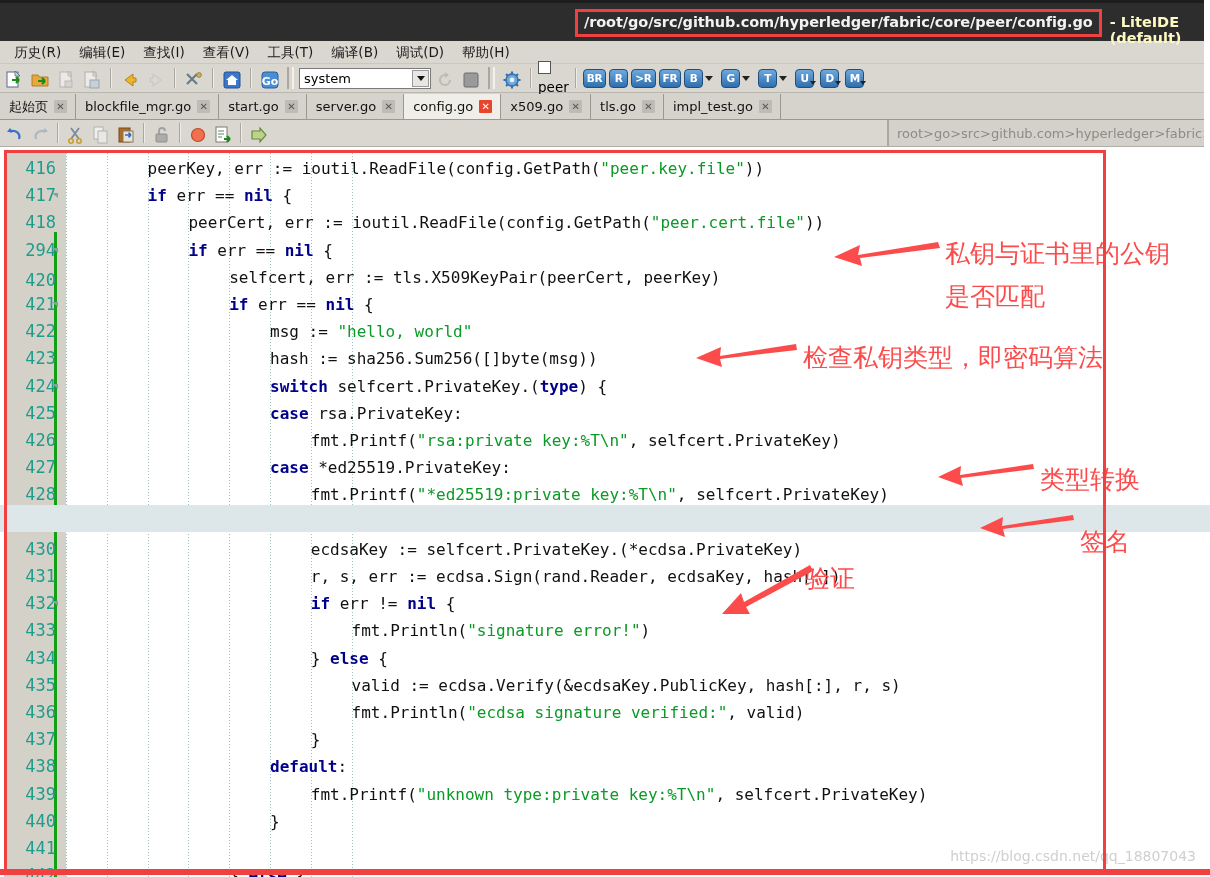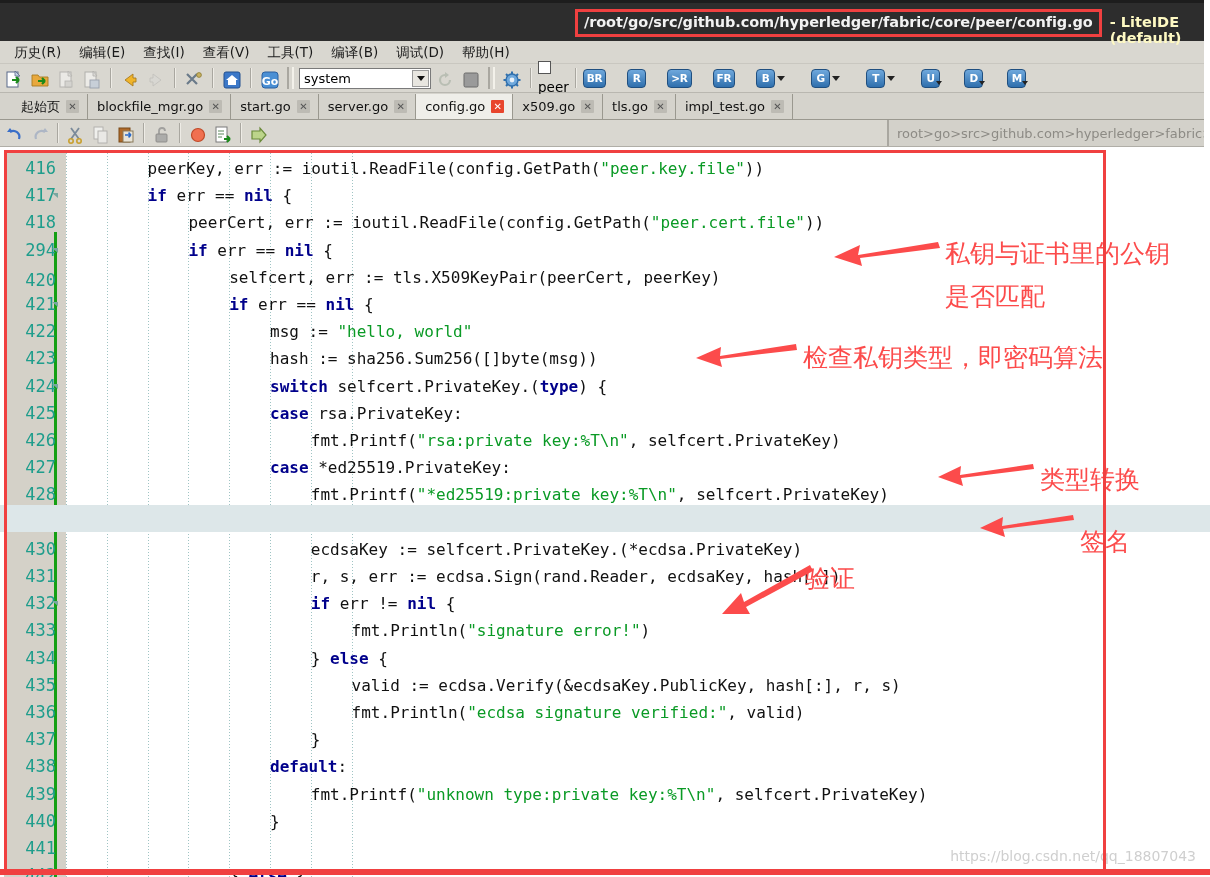--- a/index.html
+++ b/index.html
@@ -110,21 +110,21 @@
     border-top: 4px solid #222; margin-left: -4px; align-self: flex-end;
     margin-bottom: 3px;
   }
 
   
   .tabbar {
     height: 27px; width: 100%;
     background: #d5d3cc;
     display: flex; align-items: flex-end;
     border-bottom: 1px solid #9a988f;
-    padding-left: 12px;
+    padding-left: 0px;
   }
   .tab {
     height: 25px; display: flex; align-items: center; gap: 6px;
     padding: 0 8px 0 9px; font-size: 13px; color: #111;
     background: #d5d3cc;
     border-right: 1px solid #9a988f;
     white-space: nowrap;
   }
   .tab.active { background: #efeee9; }
   .tab .xbox {
@@ -364,21 +364,21 @@
             <path d="M5.7 14.3 L4 16"></path>
         </g>
       </svg>
     </div>
     <div class="tb-sep"></div>
     <label class="chk-label">
       <span class="chkbox"></span>
       <span>peer</span>
     </label>
     <div class="tb-sep"></div>
-    <div id="buildbtns" style="display:flex;align-items:center;gap:21px;">
+    <div id="buildbtns" style="display:flex;align-items:center;gap:3px;">
         <div style="display: flex; align-items: center; position: relative;">
           <div class="bluebtn">BR</div>
         </div>
         <div style="display: flex; align-items: center; position: relative;">
           <div class="bluebtn">R</div>
         </div>
         <div style="display: flex; align-items: center; position: relative;">
           <div class="bluebtn">&gt;R</div>
         </div>
         <div style="display: flex; align-items: center; position: relative;">

